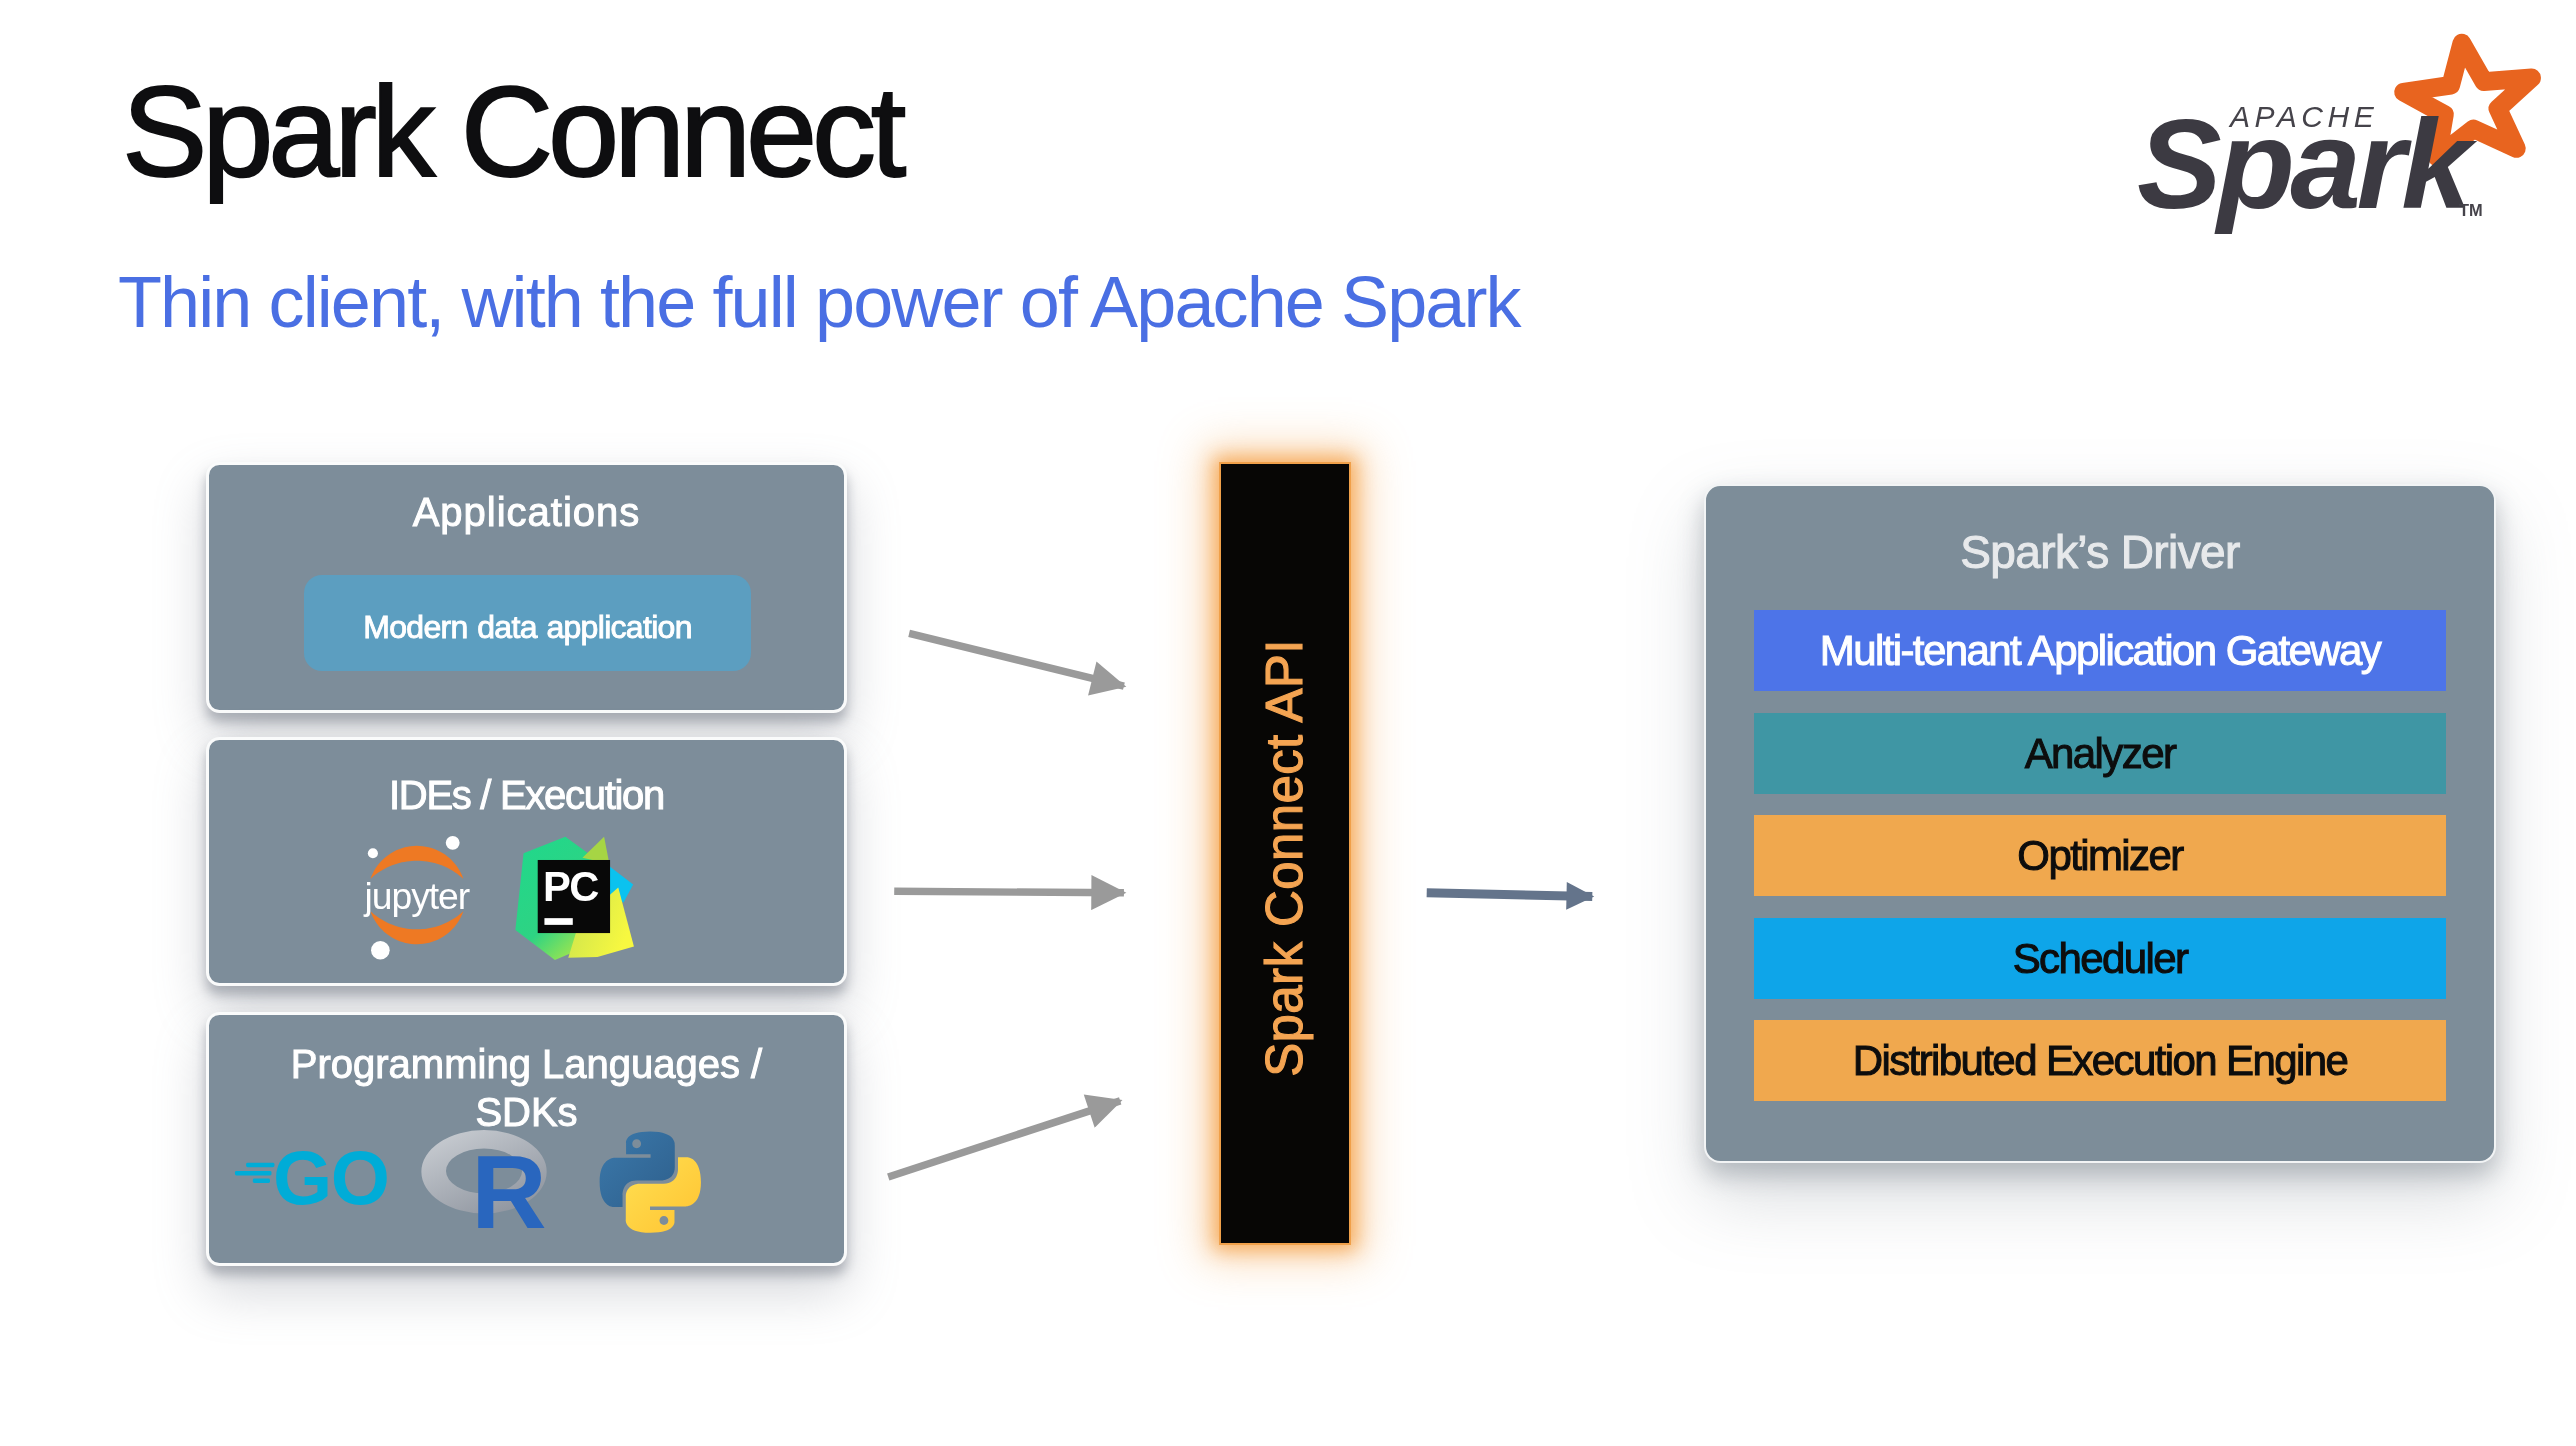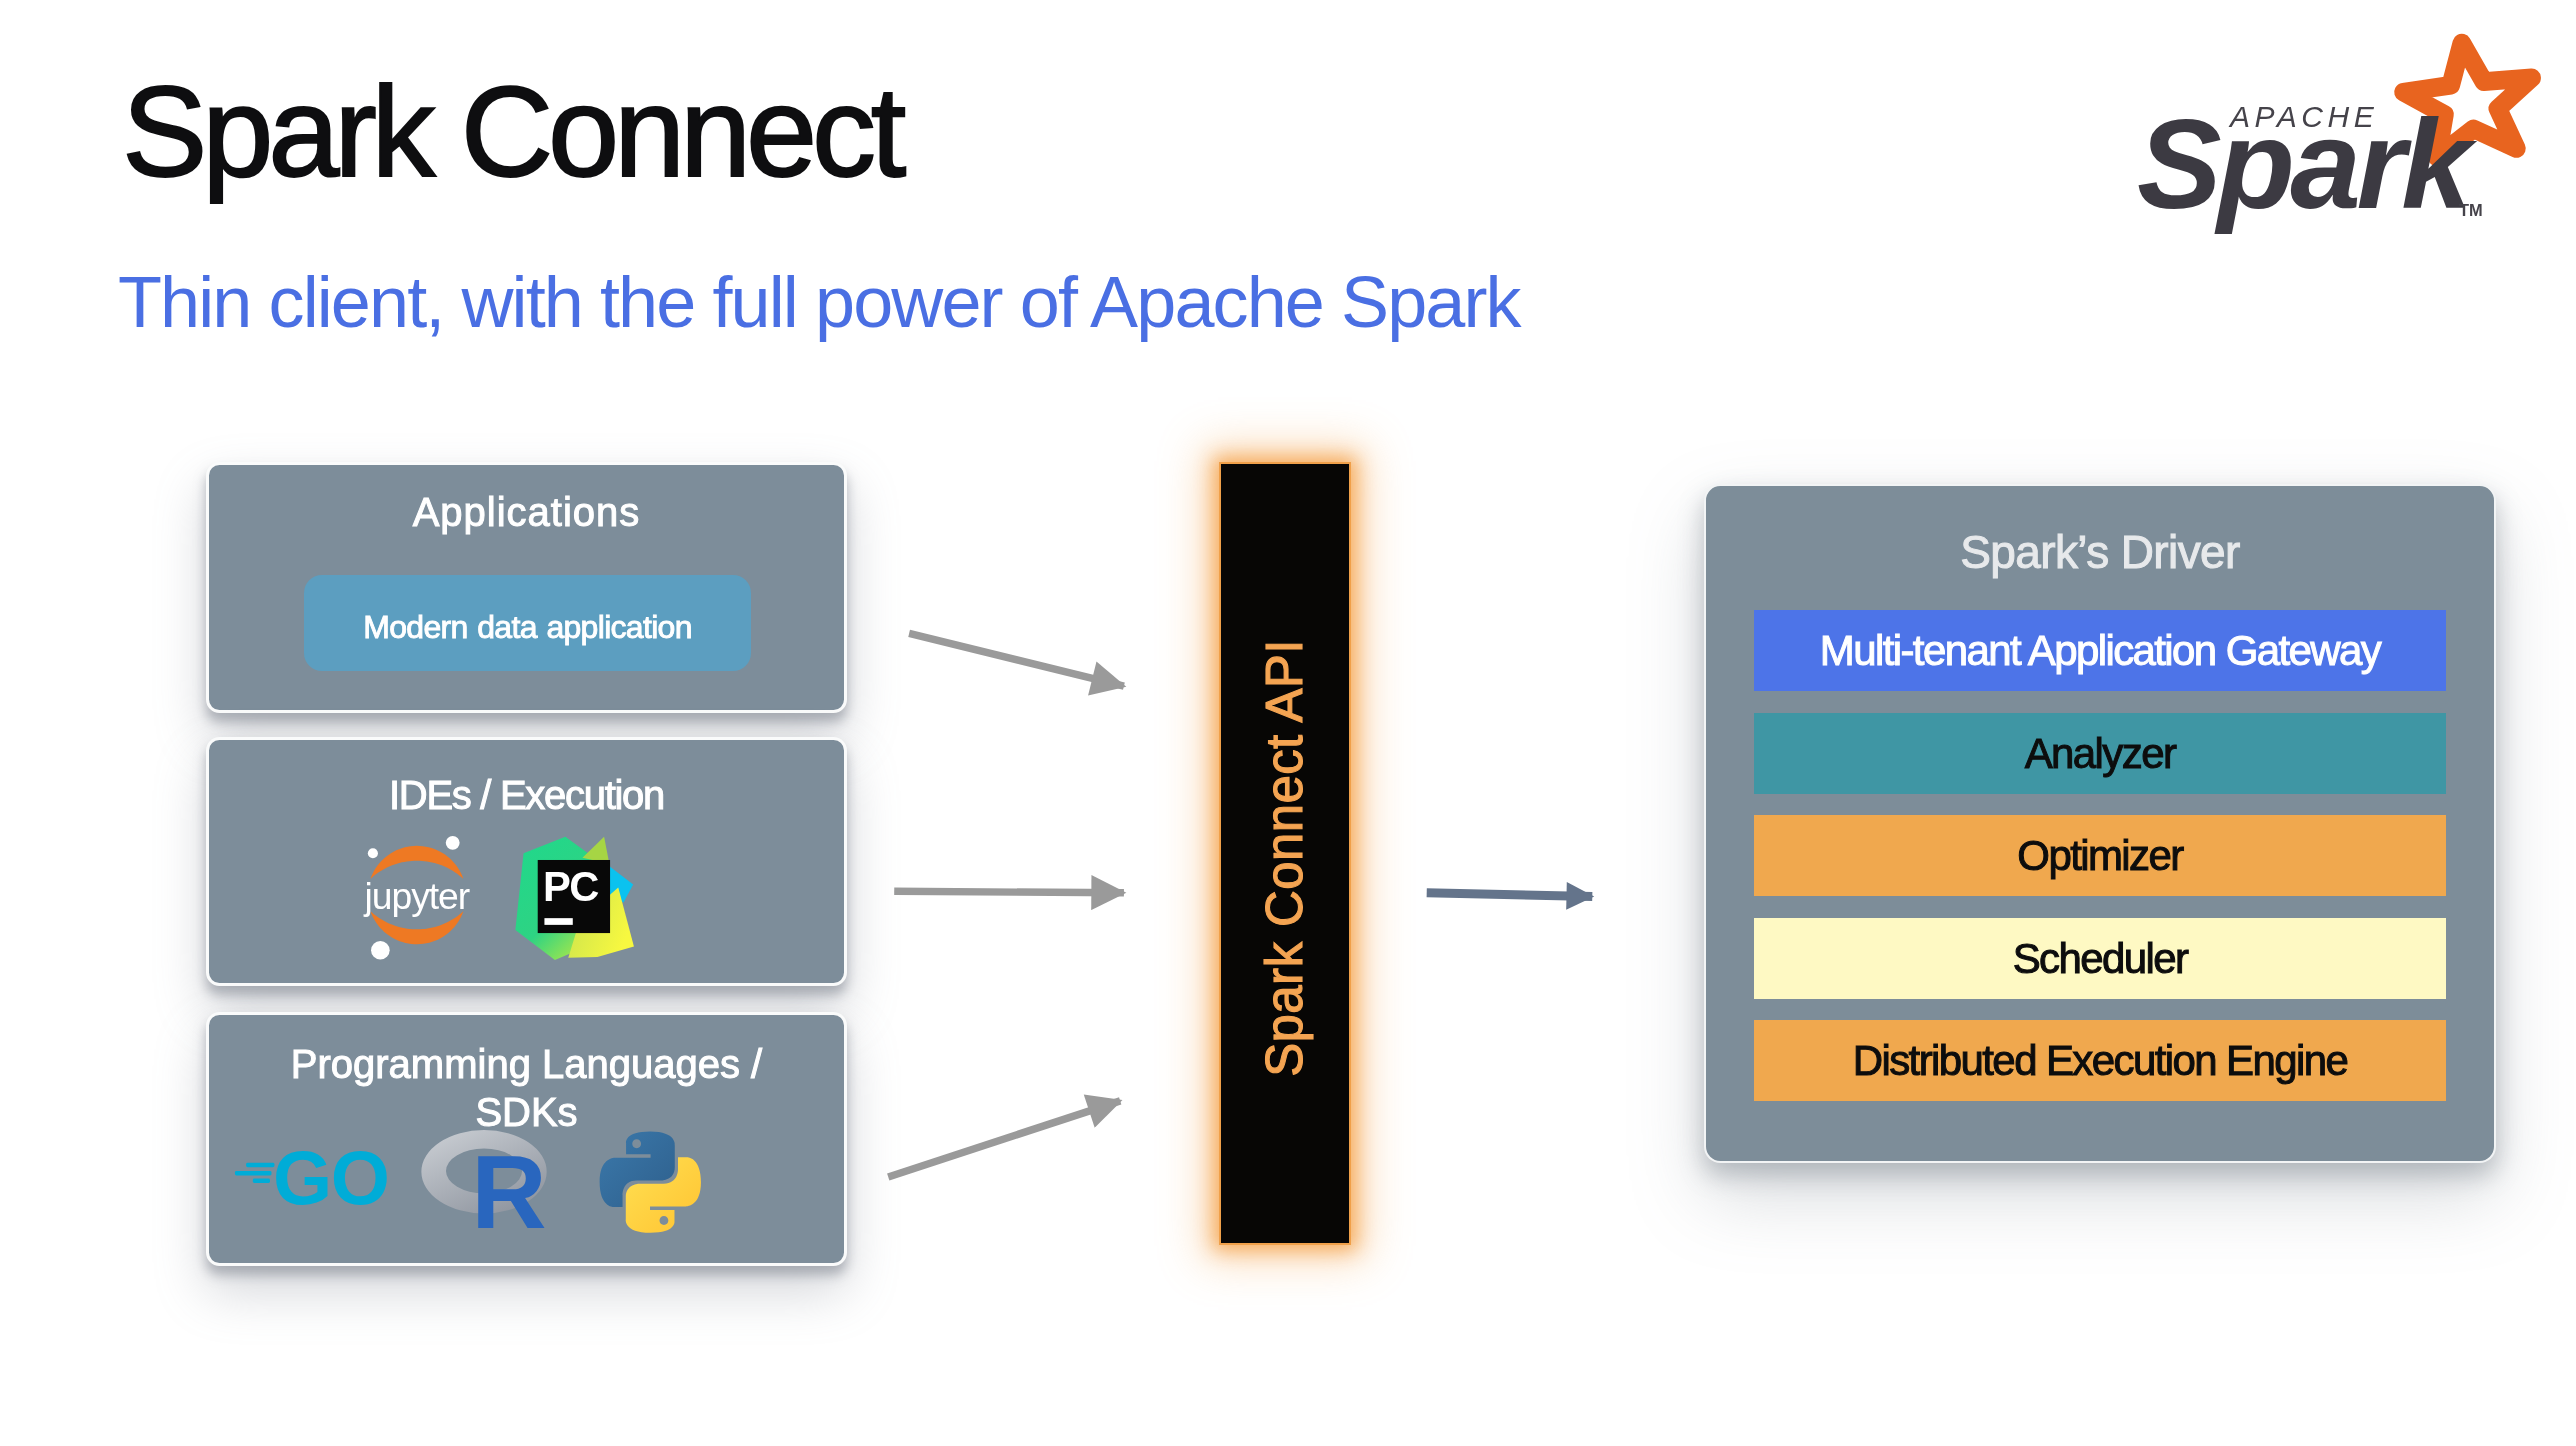--- a/index.html
+++ b/index.html
@@ -27,21 +27,21 @@
 #bartext span{transform:translateY(4.5px) rotate(-90deg);white-space:nowrap;font-size:51px;font-weight:normal;-webkit-text-stroke:1.1px;color:#f4a452;letter-spacing:0.4px}
 #driver{position:absolute;left:1670px;top:484px;width:792px;height:679px;background:#7d8d99;border-radius:16.4px;
 border:2.2px solid rgba(255,255,255,.9);
 box-shadow:0 12px 25px rgba(105,115,125,.40), 0 33px 75px rgba(115,125,135,.28);margin-left:34px;}
 #dtitle{position:absolute;left:0;top:43px;width:100%;text-align:center;font-size:46px;font-weight:normal;-webkit-text-stroke:1px;letter-spacing:-0.6px;color:#e7e9eb;line-height:1}
 .row{position:absolute;left:48px;width:692px;height:81px;display:flex;align-items:center;justify-content:center;
 font-size:42px;font-weight:normal;-webkit-text-stroke:1px;letter-spacing:-1.6px;color:#0d0d0d}
 #row1{top:124px;background:#4d74e8;color:#fff}
 #row2{top:227px;background:#3f96a4}
 #row3{top:329px;background:#f0a84e}
-#row4{top:432px;background:#fef9c3}
+#row4{top:432px;background:#0ea5e9}
 #row5{top:534px;background:#f0a84e}
 svg.lay{position:absolute;left:0;top:0}
 </style>
 </head>
 <body>
 <div id="slide">
   <div class="abs" id="title">Spark Connect</div>
   <div class="abs" id="subtitle">Thin client, with the full power of Apache Spark</div>
 
   <div class="gbox" id="box1">

